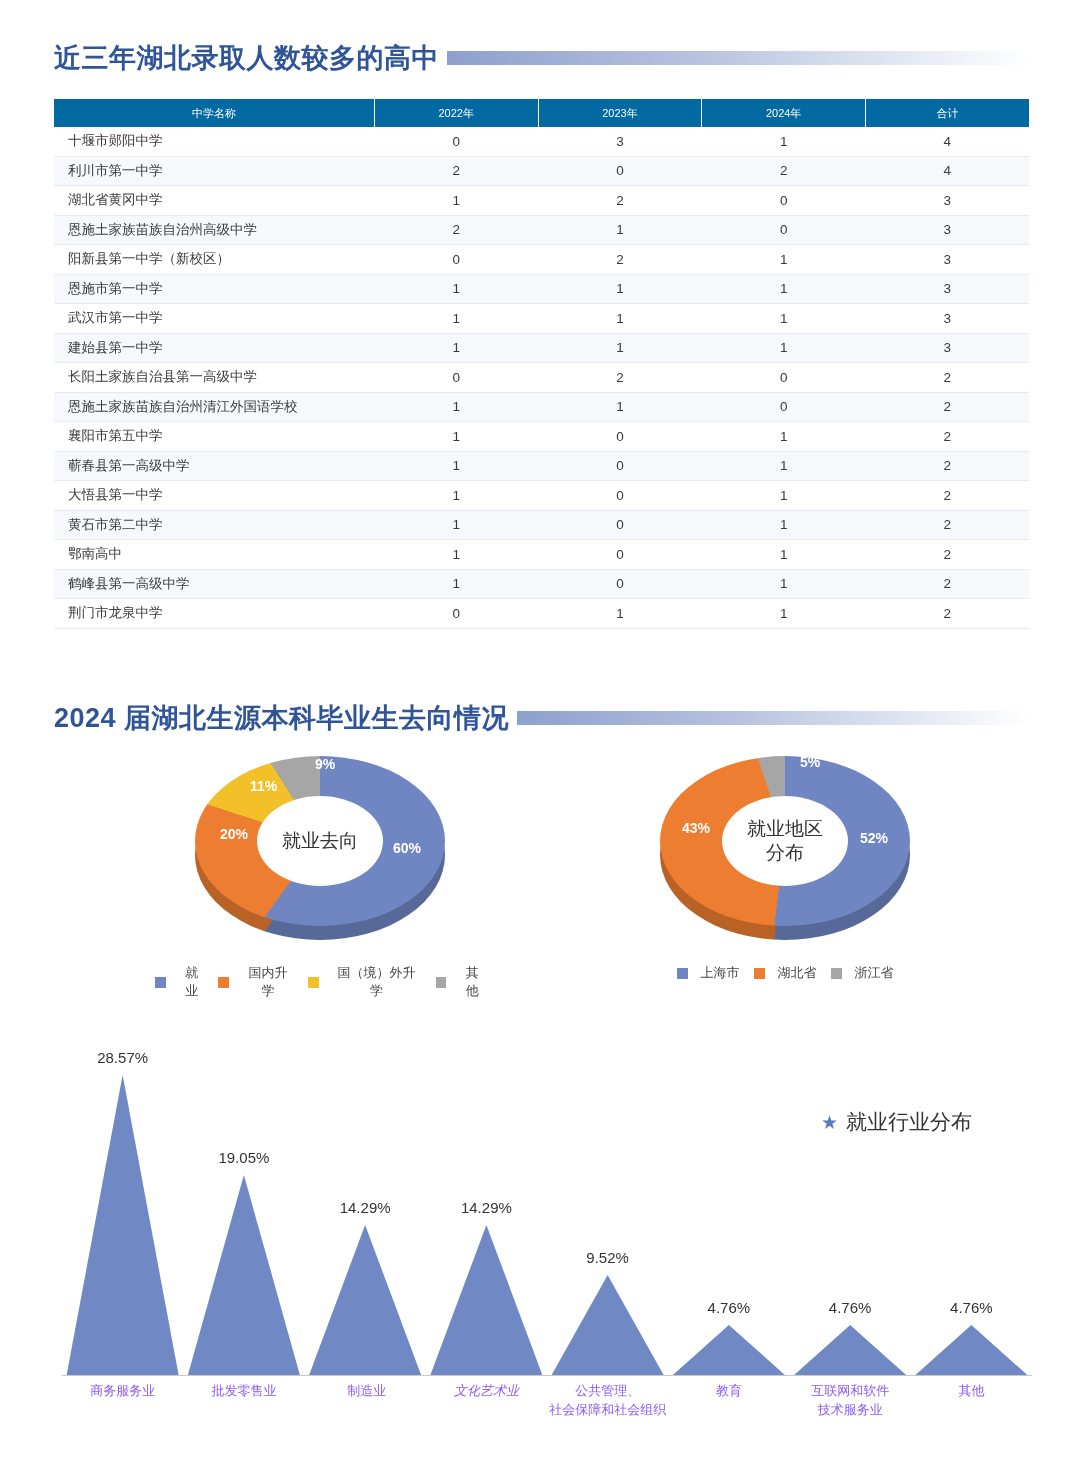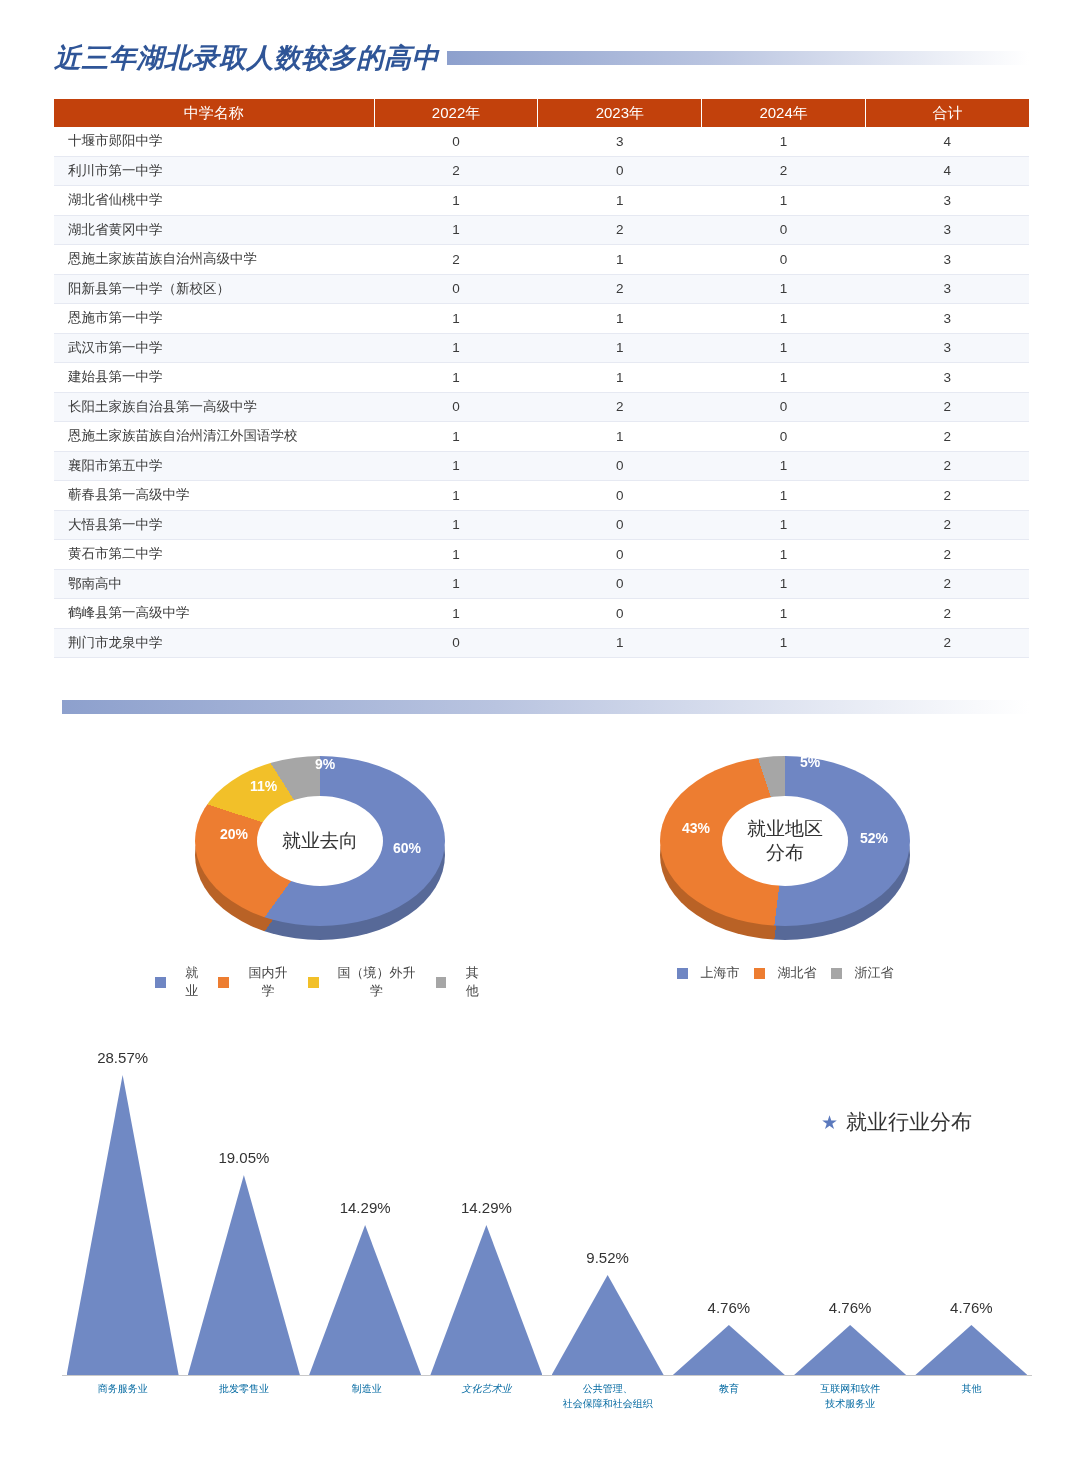--- a/index.html
+++ b/index.html
@@ -34,21 +34,20 @@
     height: 14px;
     margin-left: 8px;
     background: linear-gradient(to right, #8da0cd 0%, #b9c4e0 45%, #ffffff 100%);
   }
 
   #head1 {
     position: absolute;
     left: 54px;
     top: 40px;
     width: 975px;
-    font-style: italic;
   }
   #head2 {
     position: absolute;
     left: 54px;
     top: 700px;
     width: 975px;
   }
 
   
   .table-wrap {
@@ -56,25 +55,25 @@
     left: 54px;
     top: 99px;
     width: 975px;
   }
   table.hs {
     border-collapse: collapse;
     width: 975px;
     font-size: 13.5px;
   }
   table.hs th {
-    background: #c2410c;
+    background: #0369a1;
     color: #ffffff;
     font-weight: normal;
     height: 26px;
-    font-size: 15px;
+    font-size: 11px;
     border-right: 1px solid #ffffff;
   }
   table.hs th:last-child { border-right: none; }
   table.hs td {
     height: 26.5px;
     border-bottom: 1px solid #e6e9f2;
     color: #3a3a3a;
     font-size: 13.5px;
   }
   table.hs td.name {
@@ -216,22 +215,22 @@
   .xlabels {
     position: absolute;
     left: 22px;
     top: 362px;
     width: 970px;
     height: 60px;
   }
   .xlab {
     position: absolute;
     text-align: center;
-    font-size: 10px;
-    color: #0369a1;
+    font-size: 13px;
+    color: #8b5cf6;
     line-height: 1.45;
   }
 </style>
 </head>
 <body>
 
 <div class="section-head" id="head1">
   <div class="title">近三年湖北录取人数较多的高中</div>
   <div class="rule"></div>
 </div>
@@ -263,27 +262,20 @@
           <td class="num">4</td>
         </tr>
         <tr>
           <td class="name">利川市第一中学</td>
           <td class="num">2</td>
           <td class="num">0</td>
           <td class="num">2</td>
           <td class="num">4</td>
         </tr>
         <tr>
-          <td class="name">湖北省仙桃中学</td>
-          <td class="num">1</td>
-          <td class="num">1</td>
-          <td class="num">1</td>
-          <td class="num">3</td>
-        </tr>
-        <tr>
           <td class="name">湖北省黄冈中学</td>
           <td class="num">1</td>
           <td class="num">2</td>
           <td class="num">0</td>
           <td class="num">3</td>
         </tr>
         <tr>
           <td class="name">恩施土家族苗族自治州高级中学</td>
           <td class="num">2</td>
           <td class="num">1</td>
@@ -379,20 +371,21 @@
           <td class="num">0</td>
           <td class="num">1</td>
           <td class="num">1</td>
           <td class="num">2</td>
         </tr>
       </tbody>
   </table>
 </div>
 
 <div class="section-head" id="head2">
+  <div class="title">2024 届湖北生源本科毕业生去向情况</div>
   <div class="rule"></div>
 </div>
 
 <div class="donut-area">
 
   <div class="donut-block" id="donut1">
     <div class="donut">
       <div class="base" id="d1base" style="background: conic-gradient(rgb(111, 134, 195) 0deg, rgb(111, 134, 195) 216deg, rgb(237, 125, 49) 216deg, rgb(237, 125, 49) 288deg, rgb(242, 192, 41) 288deg, rgb(242, 192, 41) 327.6deg, rgb(166, 166, 166) 327.6deg, rgb(166, 166, 166) 360deg);"></div>
       <div class="hole-base"></div>
       <div class="ring" id="d1ring" style="background: conic-gradient(rgb(111, 134, 195) 0deg, rgb(111, 134, 195) 216deg, rgb(237, 125, 49) 216deg, rgb(237, 125, 49) 288deg, rgb(242, 192, 41) 288deg, rgb(242, 192, 41) 327.6deg, rgb(166, 166, 166) 327.6deg, rgb(166, 166, 166) 360deg);"></div>

